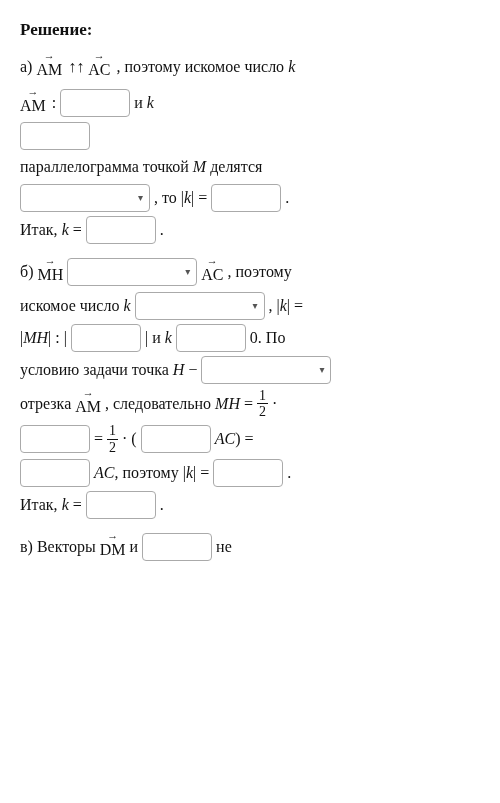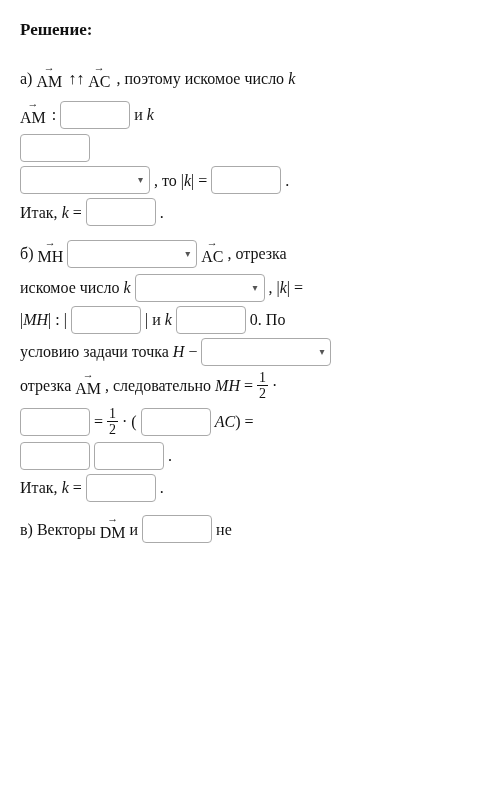--- a/index.html
+++ b/index.html
@@ -9,21 +9,21 @@
       background: #fff;
       color: #111;
       width: 500px;
       min-height: 803px;
       padding: 16px 20px;
       line-height: 1.6;
     }
     .solution-title {
       font-weight: bold;
       font-size: 17px;
-      margin-bottom: 20px;
+      margin-bottom: 8px;
     }
     .block {
       margin-bottom: 12px;
     }
     .line {
       display: flex;
       flex-wrap: wrap;
       align-items: center;
       gap: 4px;
       margin-bottom: 4px;
@@ -101,20 +101,23 @@
     <div class="line">
       <span class="vec" style="margin-right:2px;">AM</span>
       <span>:</span>
       <div class="input-box"></div>
       <span>и <span class="math">k</span></span>
     </div>
     <div class="line">
       <div class="input-box"></div>
     </div>
     <div class="line">
+      <span>параллелограмма точкой <span class="math">M</span> делятся</span>
+    </div>
+    <div class="line">
       <div class="select-box">
         <span></span>
         <span class="chevron">▾</span>
       </div>
       <span>, то |<span class="math">k</span>| =</span>
       <div class="input-box"></div>
       <span>.</span>
     </div>
     <div class="line">
       <span>Итак, <span class="math">k</span> =</span>
@@ -125,21 +128,21 @@
 
   <div class="block">
     <div class="line">
       <span>б)</span>
       <span class="vec">MH</span>
       <div class="select-box">
         <span></span>
         <span class="chevron">▾</span>
       </div>
       <span class="vec">AC</span>
-      <span>, отрезка</span>
+      <span>, поэтому</span>
     </div>
     <div class="line">
       <span>искомое число <span class="math">k</span></span>
       <div class="select-box">
         <span></span>
         <span class="chevron">▾</span>
       </div>
       <span>, |<span class="math">k</span>| =</span>
     </div>
     <div class="line">
@@ -172,20 +175,21 @@
       <span class="frac">
         <span class="num">1</span>
         <span class="den">2</span>
       </span>
       <span>· (</span>
       <div class="input-box"></div>
       <span><span class="math">AC</span>) =</span>
     </div>
     <div class="line">
       <div class="input-box"></div>
+      <span><span class="math">AC</span>, поэтому |<span class="math">k</span>| =</span>
       <div class="input-box"></div>
       <span>.</span>
     </div>
     <div class="line">
       <span>Итак, <span class="math">k</span> =</span>
       <div class="input-box"></div>
       <span>.</span>
     </div>
   </div>
 

